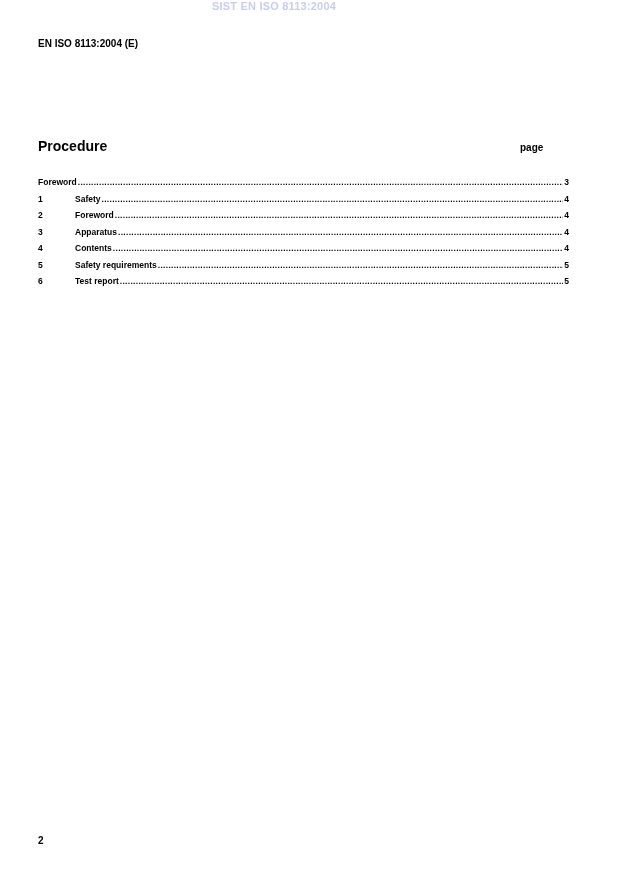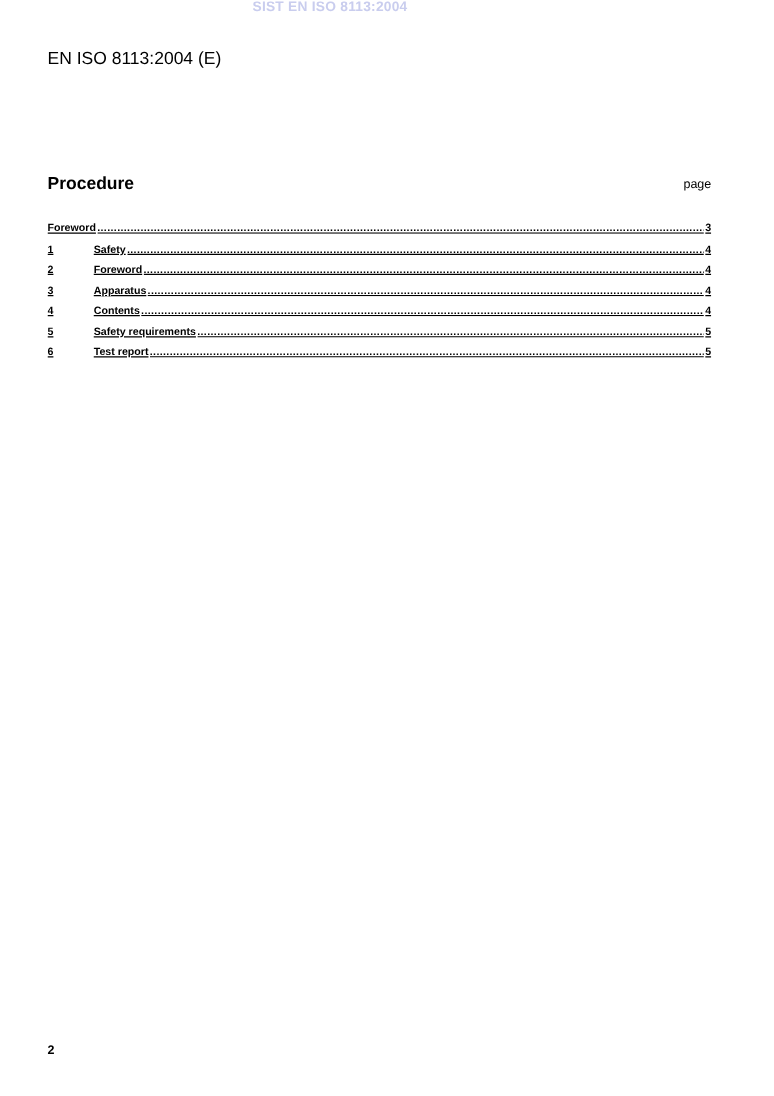--- a/index.html
+++ b/index.html
@@ -19,59 +19,58 @@
       position: absolute;
       top: 0px;
       left: 0;
       width: 528px;
       text-align: center;
       font-size: 11px;
       font-weight: bold;
       color: #c9cdee;
       letter-spacing: 0.2px;
       line-height: 12px;
+      padding-left: 10px;
     }
     .doc-id {
       position: absolute;
       top: 38px;
       left: 38px;
-      font-size: 14px;
-      font-weight: normal;
+      font-size: 10px;
+      font-weight: bold;
     }
     .contents-title {
       position: absolute;
       top: 138px;
       left: 38px;
       font-size: 14px;
       font-weight: bold;
     }
     .page-label {
       position: absolute;
       top: 142px;
       left: 520px;
       width: 49px;
-      text-align: right;
       font-size: 10px;
-      font-weight: normal;
+      font-weight: bold;
     }
     .toc {
       position: absolute;
       top: 177px;
       left: 38px;
       width: 531px;
     }
     .toc-row {
       display: flex;
       align-items: baseline;
       height: 16.5px;
       font-size: 8.5px;
       font-weight: bold;
       white-space: nowrap;
       overflow: hidden;
-      text-decoration: underline;
     }
     .toc-num {
       width: 37px;
       flex: 0 0 37px;
     }
     .toc-label {
       flex: 0 0 auto;
     }
     .toc-dots {
       flex: 1 1 auto;

